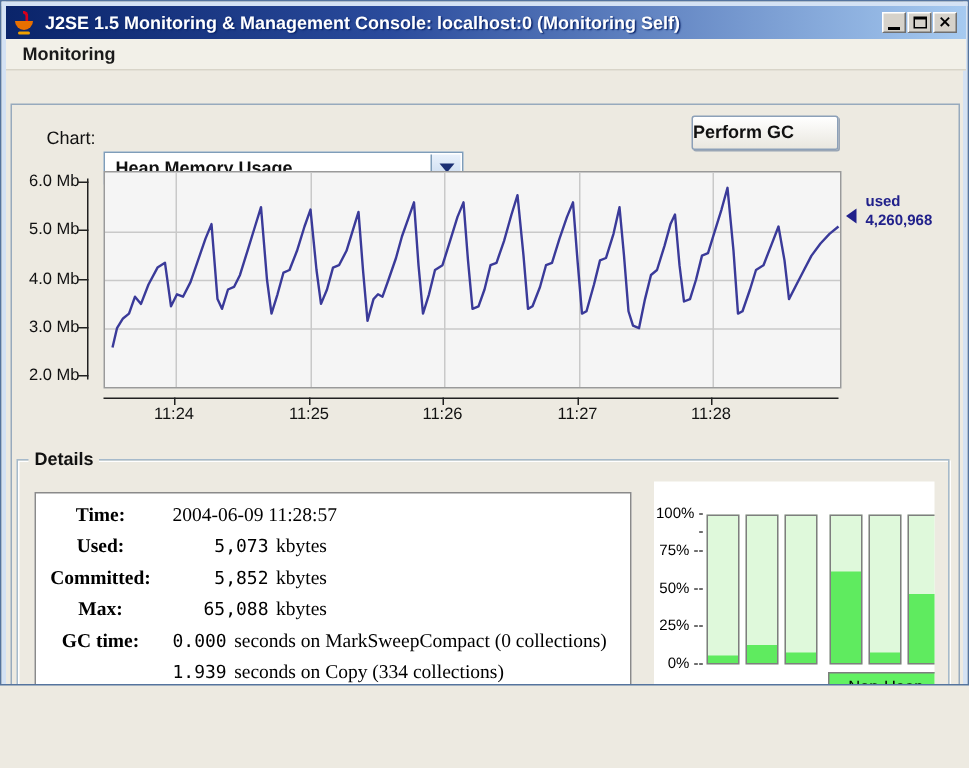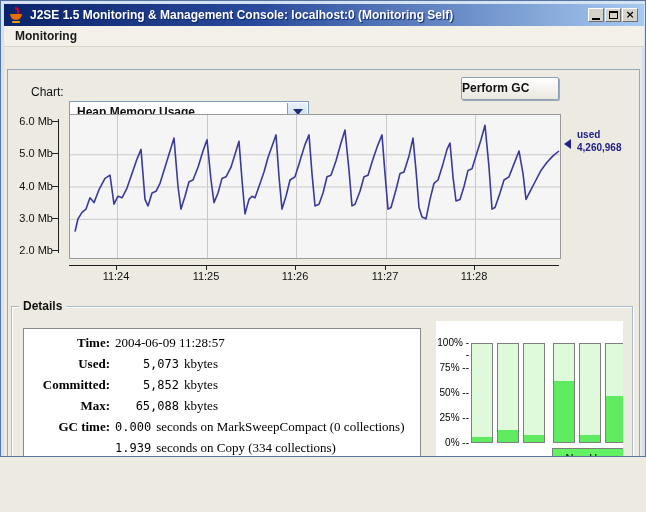--- a/index.html
+++ b/index.html
@@ -76,21 +76,21 @@
                   border-right:7px solid #21218B; }
 
   
   #details-box { position:absolute; left:10px; top:305px; width:622px; height:184px;
                  border:1px solid #A6BACB; box-shadow:inset 1px 1px 0 #FFFFFF, 1px 1px 0 #FFFFFF; }
   #details-title { position:absolute; left:18px; top:298px; background:#EDEAE1; padding:0 4px;
                    font-size:12px; font-weight:bold; color:#111; }
   #details-text { position:absolute; left:22px; top:327px; width:398px; height:147px;
                   background:#FFFFFF; border:1px solid #8A8A8A; font-family:"Liberation Serif", serif; }
   .drow { position:absolute; left:0; width:100%; height:21px; line-height:21px; font-size:13px; color:#000; }
-  .dlabel { display:inline-block; width:86px; text-align:right; font-weight:bold; }
+  .dlabel { display:inline-block; width:86px; text-align:center; font-weight:bold; }
   .dval { margin-left:5px; }
   .dnum { display:inline-block; font-family:"DejaVu Sans Mono", monospace; font-size:12px; }
   .dnum.kb { width:64px; text-align:right; }
   .dunit { margin-left:5px; }
 
   
   #bar-panel { position:absolute; left:435px; top:320px; width:187px; height:157px;
                background:#FFFFFF; overflow:hidden; }
   .pct-label { position:absolute; left:0; width:33px; text-align:right; font-size:10px; color:#000; height:12px; line-height:12px; }
   .vbar { position:absolute; top:22px; width:22px; height:100px; background:#DFF9DB; border:1px solid #7E7E7E; }

